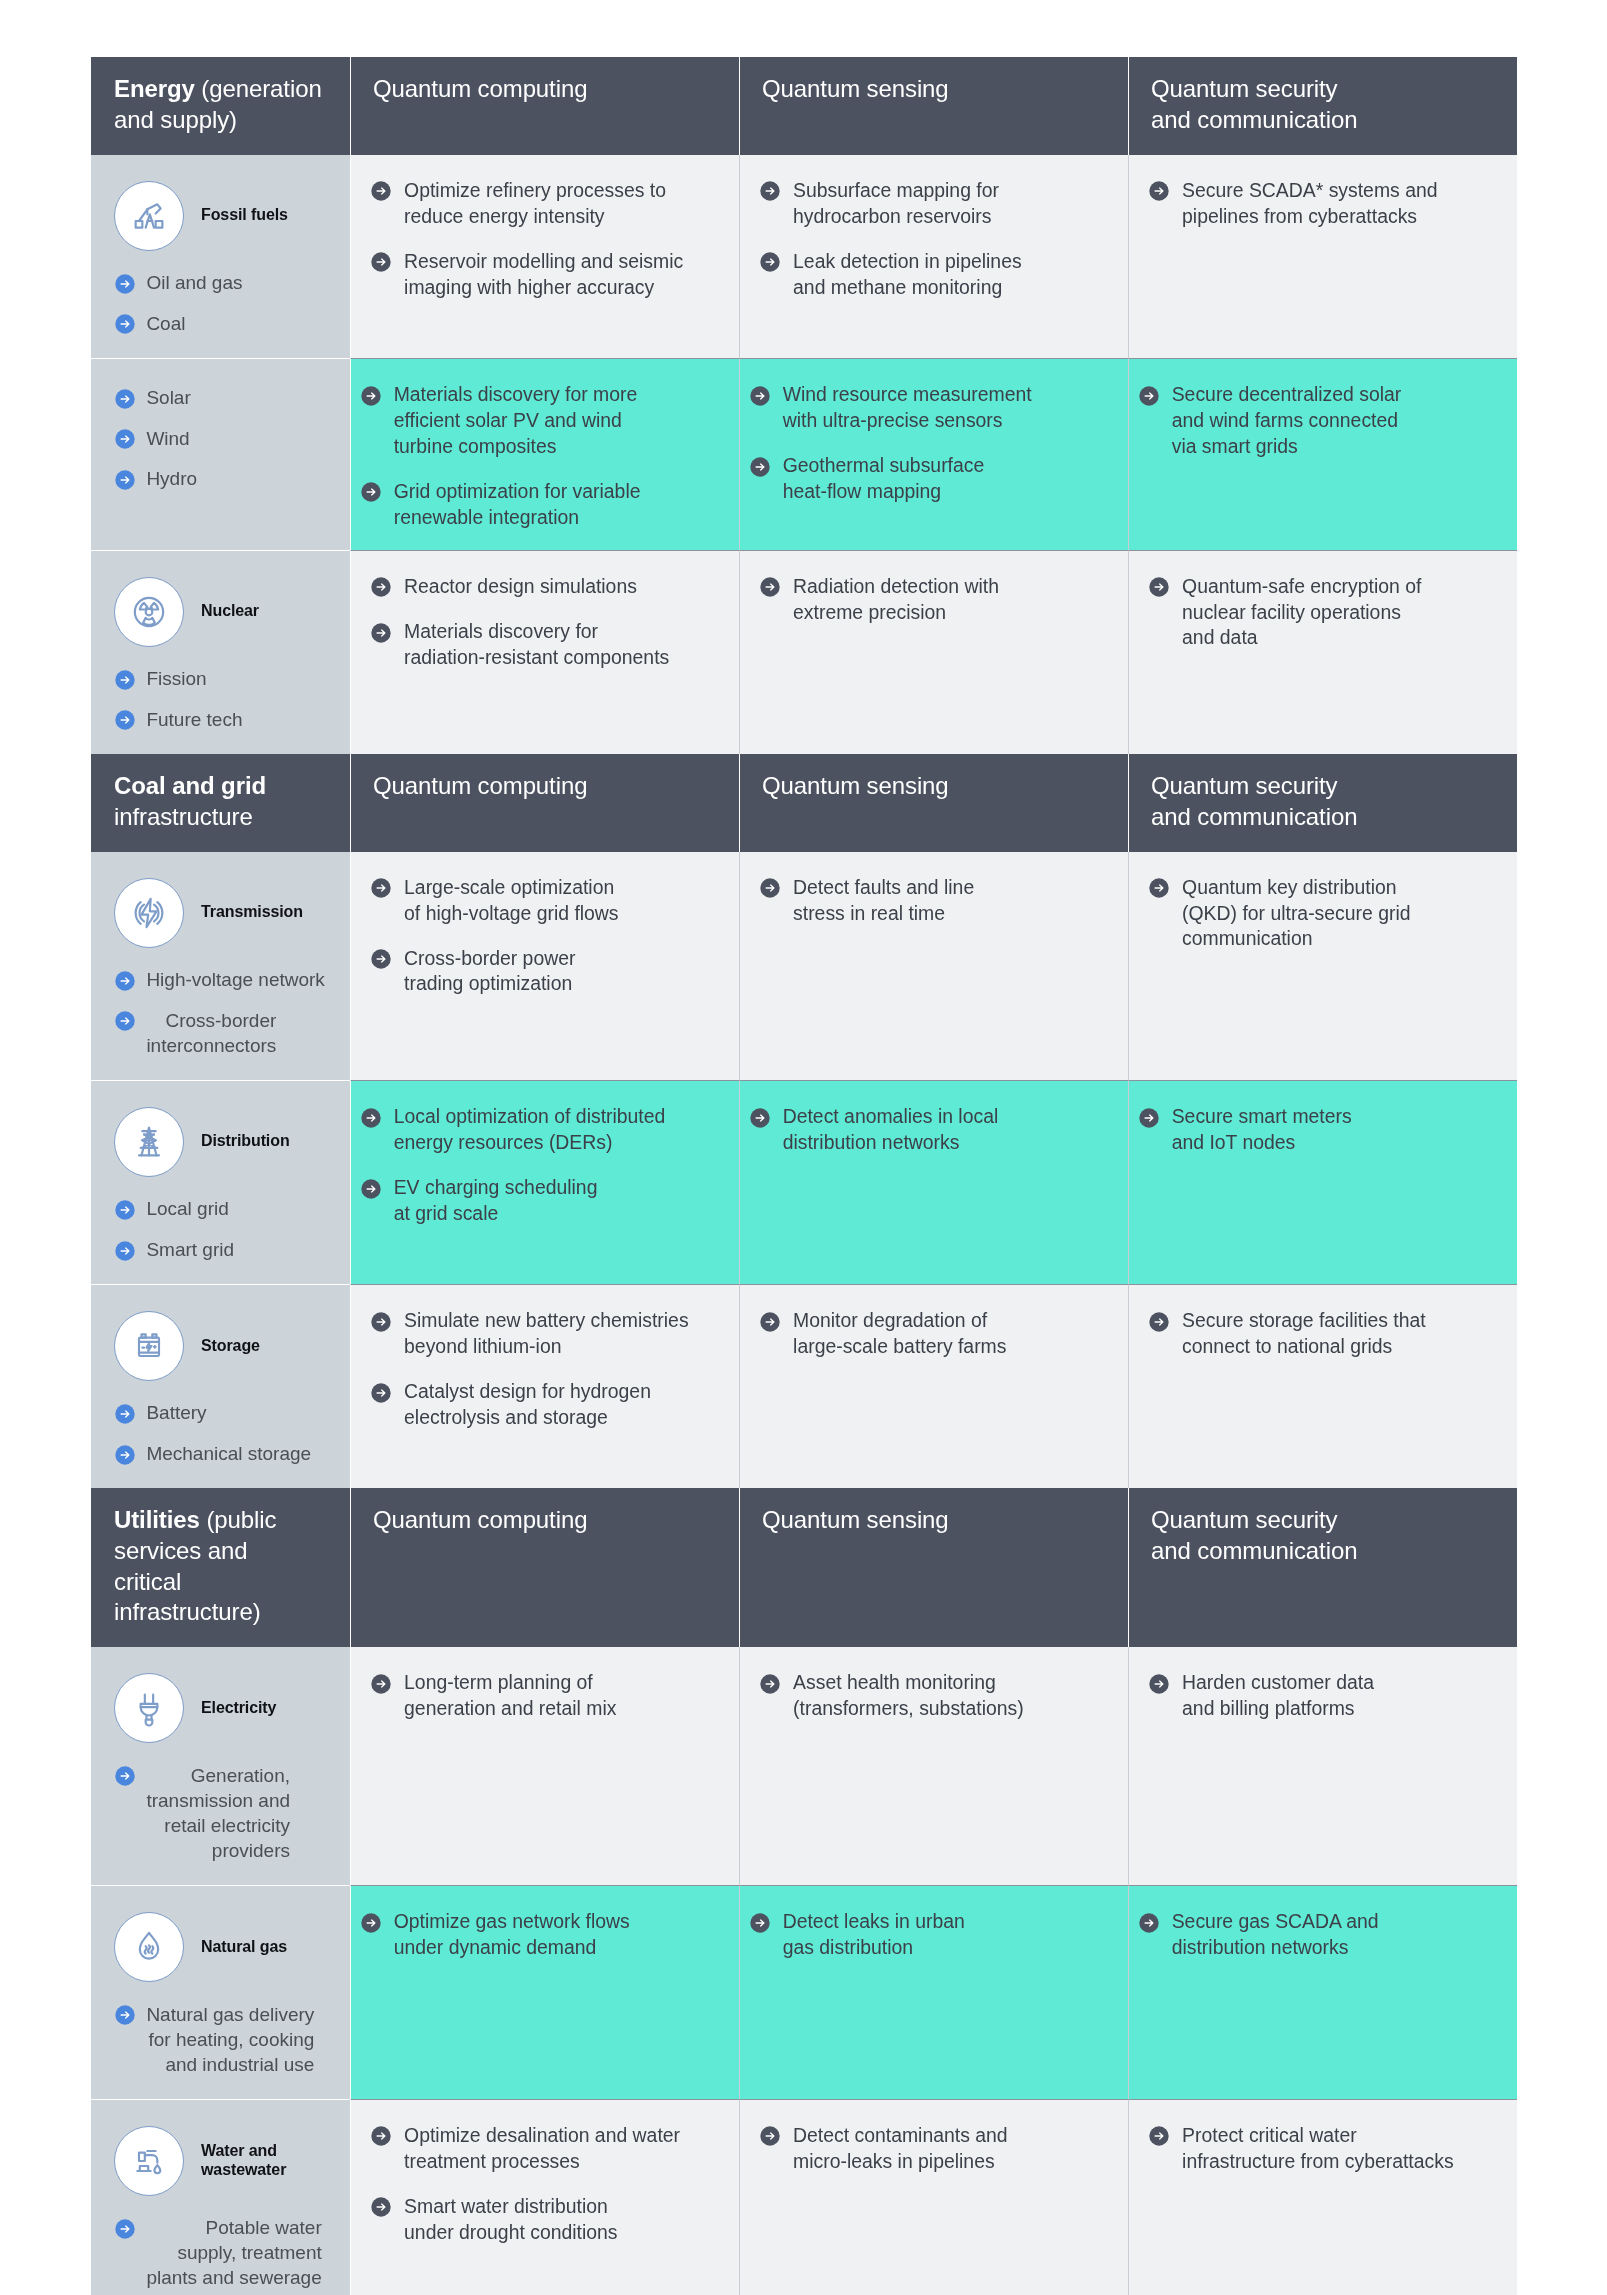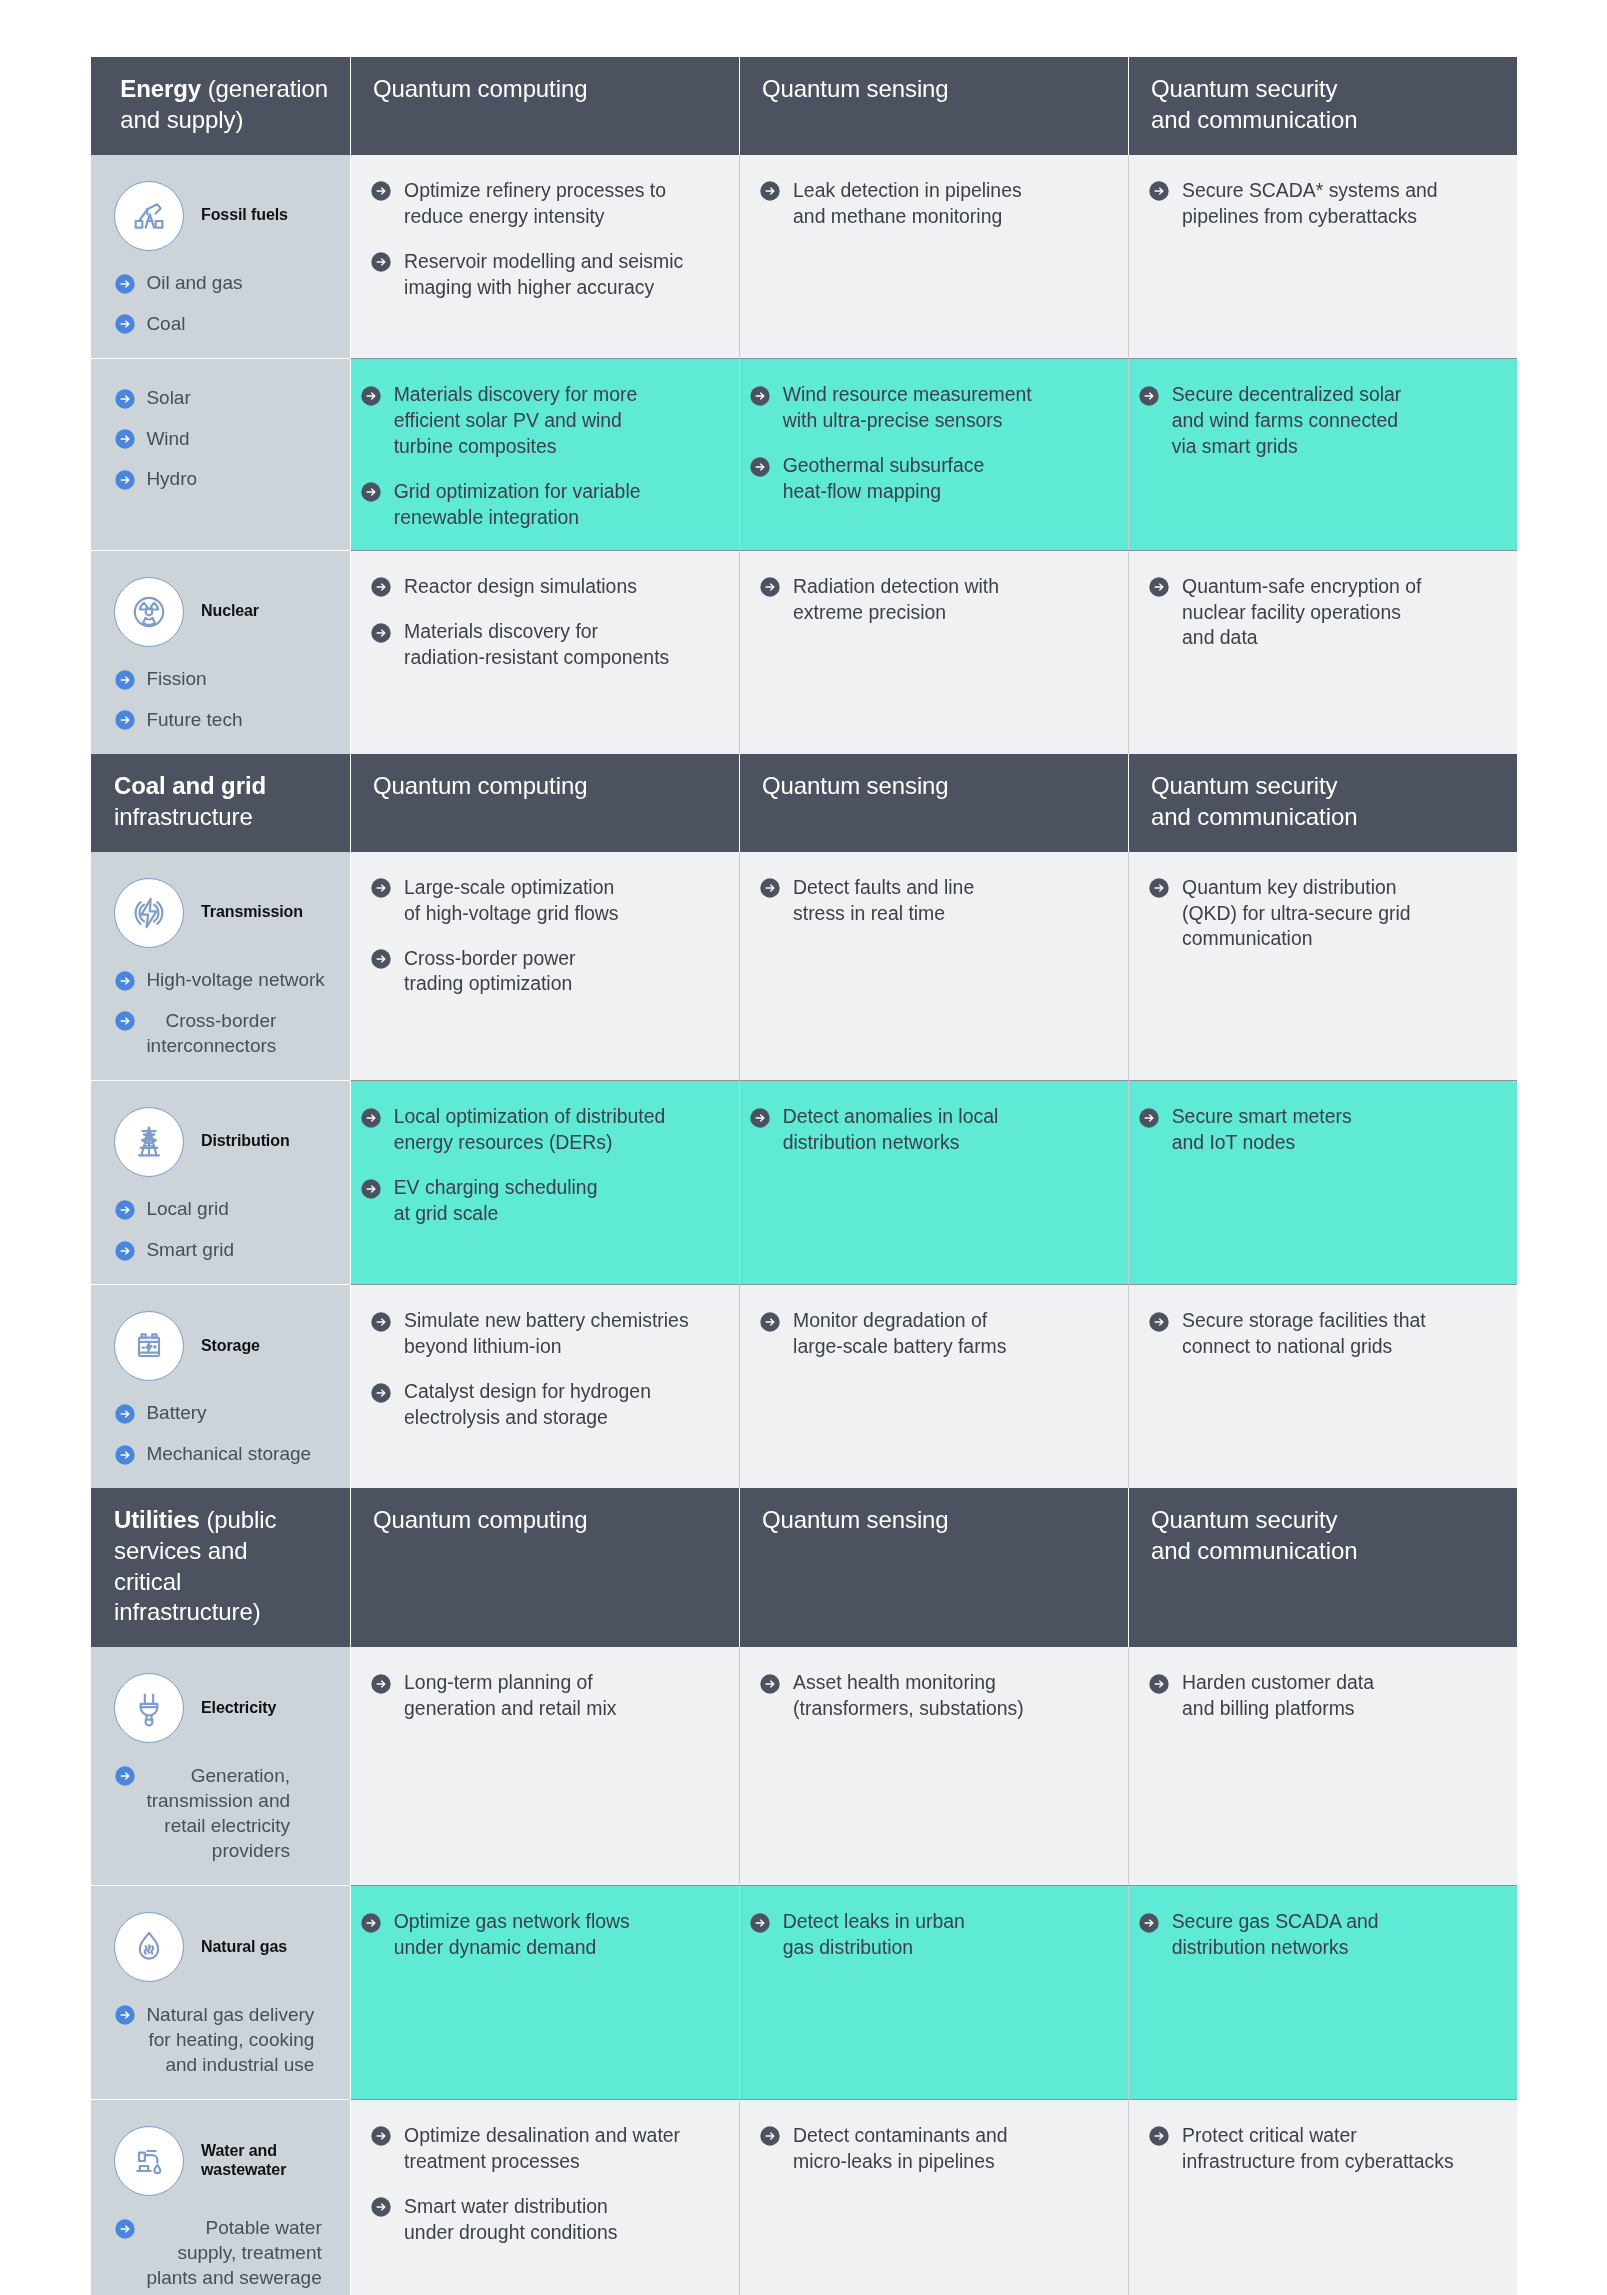--- a/index.html
+++ b/index.html
@@ -43,21 +43,20 @@
     box-sizing: border-box;
     font-size: 24px;
     line-height: 1.28;
     font-weight: 400;
     letter-spacing: -0.1px;
     display: flex;
     align-items: flex-start;
   }
   .section-header .hcell.cat {
     padding-left: 23px;
-    justify-content: flex-end;
   }
   .section-header .hcell + .hcell {
     border-left: 1.9px solid #ffffff;
   }
   .section-header .strong {
     font-weight: 700;
   }
 
   
   .c-cat  { width: 259px;  flex: 0 0 259px; }
@@ -223,20 +222,28 @@
                   <circle cx="17" cy="17" r="15" fill="#4d5260"></circle>
                   <path d="M11 17h12M18 12.5 23 17l-5 4.5" fill="none" stroke="#ffffff" stroke-width="2.1" stroke-linecap="round" stroke-linejoin="round"></path>
                 </svg></span>
               <span class="pt-text nowrap-br">Reservoir modelling and seismic
 imaging with higher accuracy</span>
             </li>
           </ul>
         </div>
         <div class="body-cell c-col">
           <ul class="pt-list">
+            <li class="pt-item">
+              <span class="bullet"><svg viewBox="0 0 34 34" width="22" height="22">
+                  <circle cx="17" cy="17" r="15" fill="#4d5260"></circle>
+                  <path d="M11 17h12M18 12.5 23 17l-5 4.5" fill="none" stroke="#ffffff" stroke-width="2.1" stroke-linecap="round" stroke-linejoin="round"></path>
+                </svg></span>
+              <span class="pt-text nowrap-br">Subsurface mapping for
+hydrocarbon reservoirs</span>
+            </li>
             <li class="pt-item">
               <span class="bullet"><svg viewBox="0 0 34 34" width="22" height="22">
                   <circle cx="17" cy="17" r="15" fill="#4d5260"></circle>
                   <path d="M11 17h12M18 12.5 23 17l-5 4.5" fill="none" stroke="#ffffff" stroke-width="2.1" stroke-linecap="round" stroke-linejoin="round"></path>
                 </svg></span>
               <span class="pt-text nowrap-br">Leak detection in pipelines
 and methane monitoring</span>
             </li>
           </ul>
         </div>

